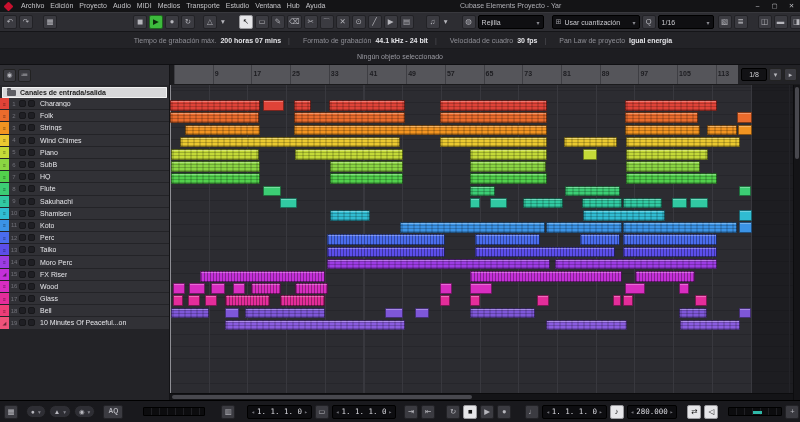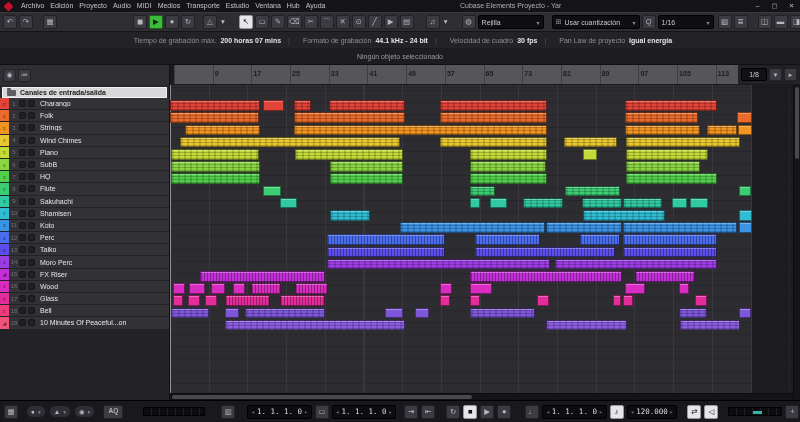--- a/index.html
+++ b/index.html
@@ -552,21 +552,21 @@
       <div class="tgap" style="width: 8px;"></div>
       <div class="tbtn">♩</div>
       <div class="disp">
         <span class="darrow">◂</span>
         <span class="dtext">1. 1. 1. 0</span>
         <span class="darrow">▸</span>
       </div>
       <div class="tbtn active">♪</div>
       <div class="disp">
         <span class="darrow">◂</span>
-        <span class="dtext">120.000</span>
+        <span class="dtext">280.000</span>
         <span class="darrow">▸</span>
       </div>
       <div class="tgap" style="width: 4px;"></div>
       <div class="tbtn active">⇄</div>
       <div class="tbtn active">◁</div>
       <div class="tgap" style="width: 4px;"></div>
       <div class="meter" style="width: 54px;">
         <div class="tealseg"></div>
       </div>
       <div class="tbtn">+</div>

